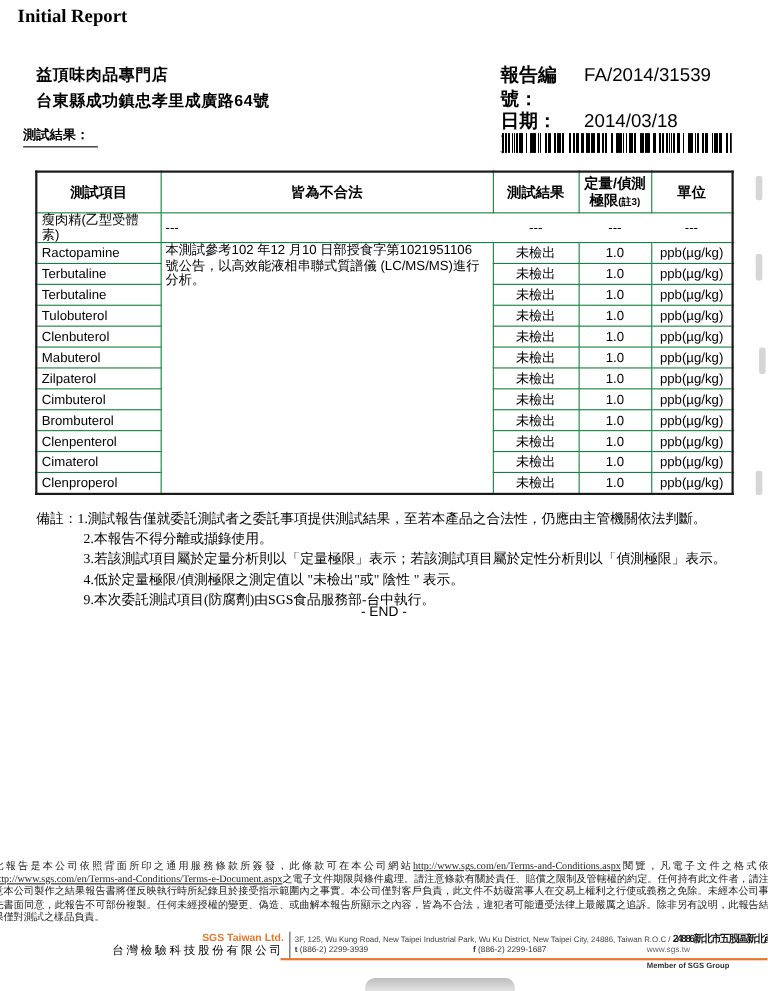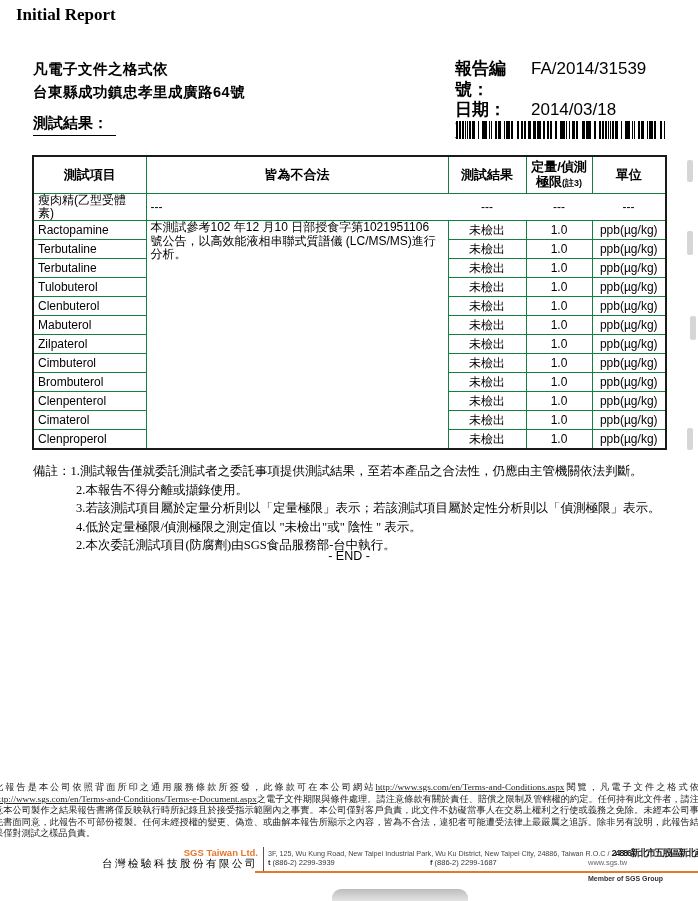--- a/index.html
+++ b/index.html
@@ -7,21 +7,21 @@
         font-family:"Liberation Sans",sans-serif;color:#000;}
 
   
   .report-title{position:absolute;top:5px;left:16px;width:100%;
         font-family:"Liberation Serif",serif;font-weight:bold;font-size:17px;}
   .client-block{position:absolute;left:33px;top:58px;font-weight:bold;
         font-size:14.5px;line-height:23px;letter-spacing:.5px;}
   .info-block{position:absolute;left:455px;top:59px;font-size:17px;line-height:20.5px;}
   .info-row{display:flex;}
   .info-lbl{font-weight:bold;width:76px;flex:none;}
-  .section-label{position:absolute;left:33px;top:114px;font-weight:bold;font-size:15px;
+  .section-label{position:absolute;left:21px;top:114px;font-weight:bold;font-size:12px;
         border-bottom:1.5px solid #000;padding:0 8px 2px 0;}
   .barcode{position:absolute;left:456px;top:121px;width:209px;height:18px;background-color:#fff;
         background-image:
           repeating-linear-gradient(90deg,#000 0 2px,rgba(0,0,0,0) 2px 3px,#000 3px 5px,rgba(0,0,0,0) 5px 9px,#000 9px 10px,rgba(0,0,0,0) 10px 13px),
           repeating-linear-gradient(90deg,#000 0 1px,rgba(0,0,0,0) 1px 6px,#000 6px 8px,rgba(0,0,0,0) 8px 11px);}
 
   
   .results-table{position:absolute;left:32px;top:155px;border-collapse:collapse;
         border:2px solid #1a1a1a;table-layout:fixed;}
   .results-table th,.results-table td{border:1px solid #15803d;padding:0 4px;}
@@ -72,21 +72,21 @@
   .a4{left:687px;top:428px;height:22px;}
 </style>
 </head>
 <body>
 
 <div class="page">
 
   <div class="report-title">Initial Report</div>
 
   <div class="client-block">
-    <div>凡電子文件之格式依</div>
+    <div>益頂味肉品專門店</div>
     <div>台東縣成功鎮忠孝里成廣路64號</div>
   </div>
 
   <div class="info-block">
     <div class="info-row">
       <span class="info-lbl">報告編號：</span>
       <span class="info-val">FA/2014/31539</span>
     </div>
     <div class="info-row">
       <span class="info-lbl">日期：</span>
@@ -204,21 +204,21 @@
   </tbody>
     </table>
 
   <div class="notes">
     <div class="note-first">
       <span>備註：</span><span>1.測試報告僅就委託測試者之委託事項提供測試結果，至若本產品之合法性，仍應由主管機關依法判斷。</span>
     </div>
     <div class="note-rest">2.本報告不得分離或擷錄使用。</div>
     <div class="note-rest">3.若該測試項目屬於定量分析則以「定量極限」表示；若該測試項目屬於定性分析則以「偵測極限」表示。</div>
     <div class="note-rest">4.低於定量極限/偵測極限之測定值以 "未檢出"或" 陰性 " 表示。</div>
-    <div class="note-rest">2.本次委託測試項目(防腐劑)由SGS食品服務部-台中執行。</div>
+    <div class="note-rest">9.本次委託測試項目(防腐劑)由SGS食品服務部-台中執行。</div>
   </div>
 
   <div class="end-mark">- END -</div>
 
   <div class="legal">
     <span>此報告是本公司依照背面所印之通用服務條款所簽發，此條款可在本公司網站</span><span class="lnk">http://www.sgs.com/en/Terms-and-Conditions.aspx</span><span>閱覽，凡電子文件之格式依</span><span class="lnk">http://www.sgs.com/en/Terms-and-Conditions/Terms-e-Document.aspx</span><span>之電子文件期限與條件處理。請注意條款有關於責任、賠償之限制及管轄權的約定。任何持有此文件者，請注意本公司製作之結果報告書將僅反映執行時所紀錄且於接受指示範圍內之事實。本公司僅對客戶負責，此文件不妨礙當事人在交易上權利之行使或義務之免除。未經本公司事先書面同意，此報告不可部份複製。任何未經授權的變更、偽造、或曲解本報告所顯示之內容，皆為不合法，違犯者可能遭受法律上最嚴厲之追訴。除非另有說明，此報告結果僅對測試之樣品負責。</span>
   </div>
 
   <div class="company-en">SGS Taiwan Ltd.</div>
   <div class="company-zh">台灣檢驗科技股份有限公司</div>

